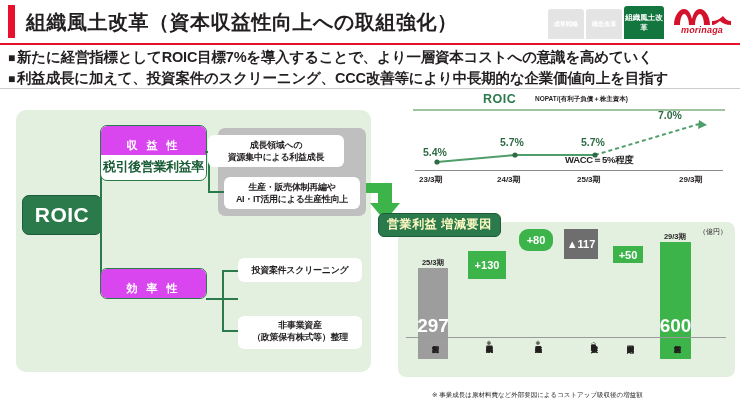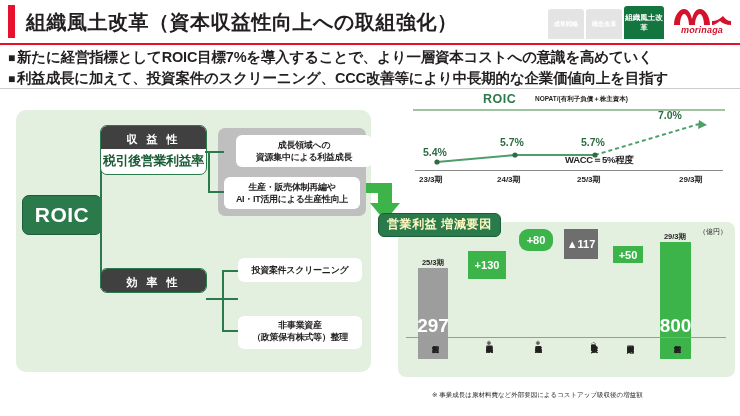--- a/index.html
+++ b/index.html
@@ -23,28 +23,28 @@
   
   .bullets{position:absolute;left:8px;top:47px;width:726px;}
   .bullet{font-size:14.5px;font-weight:bold;line-height:20px;white-space:nowrap;letter-spacing:-.2px;}
   .bullet .sq{font-size:12px;margin-right:2px;}
   .bullets-rule{position:absolute;left:0;top:88px;width:740px;height:1px;background:#cccccc;}
   
   .left-panel{position:absolute;left:16px;top:110px;width:355px;height:262px;background:#e3efdf;border-radius:10px;}
   .roic-box{position:absolute;left:22px;top:195px;width:78px;height:38px;background:#2a7a4b;border:1.5px solid #1d5c38;border-radius:7px;
             color:#fff;font-size:21px;font-weight:bold;display:flex;align-items:center;justify-content:center;letter-spacing:.5px;}
   .cat-box{position:absolute;width:105px;border:1.5px solid #2a7a4b;border-radius:7px;overflow:hidden;background:#ffffff;}
-  .cat-head{background:#404040;color:#ffffff;font-size:11px;font-weight:bold;text-align:center;padding:6px 0 2px 0;letter-spacing:3px;}
+  .cat-head{background:#d946ef;color:#ffffff;font-size:11px;font-weight:bold;text-align:center;padding:12px 0 2px 0;letter-spacing:3px;}
   .cat-body{color:#1a5c36;font-size:13px;font-weight:bold;text-align:center;padding:3px 0 4px 0;letter-spacing:-.4px;}
   .cat-profit{left:100px;top:125px;}
   .cat-eff{left:100px;top:268px;}
   .gray-group{position:absolute;left:218px;top:128px;width:148px;height:88px;background:#bfbfbf;border-radius:7px;}
   .wbox{position:absolute;background:#ffffff;border-radius:6px;display:flex;align-items:center;justify-content:center;text-align:center;
         font-size:9px;font-weight:bold;line-height:12px;color:#231f20;letter-spacing:-.3px;}
-  .wbox.g1{left:236px;top:135px;width:136px;height:32px;}
+  .wbox.g1{left:208px;top:135px;width:136px;height:32px;}
   .wbox.g2{left:224px;top:177px;width:136px;height:32px;}
   .wbox.e1{left:238px;top:258px;width:124px;height:24px;}
   .wbox.e2{left:238px;top:287px;width:124px;height:24px;margin-top:38px;}
   .wbox.e3{left:238px;top:316px;width:124px;height:30px;}
   .conn{position:absolute;background:#2a7a4b;}
   
   .roic-chart{position:absolute;left:405px;top:92px;width:330px;height:105px;}
   .roic-title{position:absolute;left:78px;top:0px;font-size:12.5px;font-weight:bold;color:#2a7a4b;letter-spacing:.5px;}
   .roic-sub{position:absolute;left:130px;top:3px;font-size:6.5px;font-weight:bold;color:#231f20;}
   .roic-topline{position:absolute;left:8px;top:17px;width:312px;height:1.5px;background:#9ec49f;}
@@ -190,21 +190,21 @@
 
 <div class="bar-top" style="left:413px;top:258px;width:40px;">25/3期</div>
 <div class="bar total" style="left:418px;top:268px;width:30px;height:69px;">297</div>
 
 <div class="chip pos" style="left:468px;top:251px;width:38px;height:28px;">+130</div>
 <div class="chip pos" style="left:519px;top:229px;width:34px;height:22px;border-radius:9px;">+80</div>
 <div class="chip neg" style="left:564px;top:229px;width:34px;height:30px;">▲117</div>
 <div class="chip pos" style="left:613px;top:246px;width:30px;height:17px;">+50</div>
 
 <div class="bar-top" style="left:655px;top:232px;width:40px;">29/3期</div>
-<div class="bar final" style="left:660px;top:242px;width:31px;height:95px;">800</div>
+<div class="bar final" style="left:660px;top:242px;width:31px;height:95px;">600</div>
 
 <div class="wf-base"></div>
 
 <div class="xlab" style="left:426px;">営業利益</div>
 <div class="xlab" style="left:480px;">国内事業成長<span class="ast">※</span></div>
 <div class="xlab" style="left:529px;">海外事業成長<span class="ast">※</span></div>
 <div class="xlab" style="left:573px;width:26px;">事業投資<span class="sub">（製造固定費等）</span></div>
 <div class="xlab" style="left:621px;">固定費削減</div>
 <div class="xlab" style="left:668px;">営業利益</div>
 

